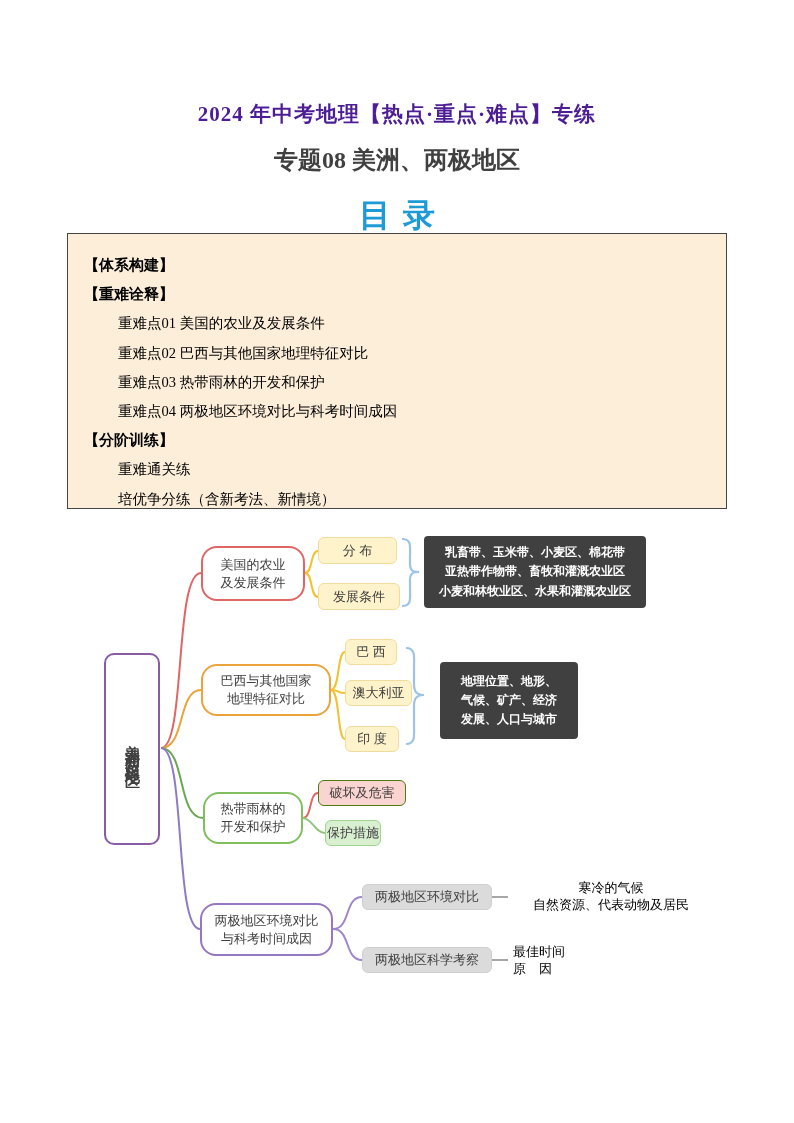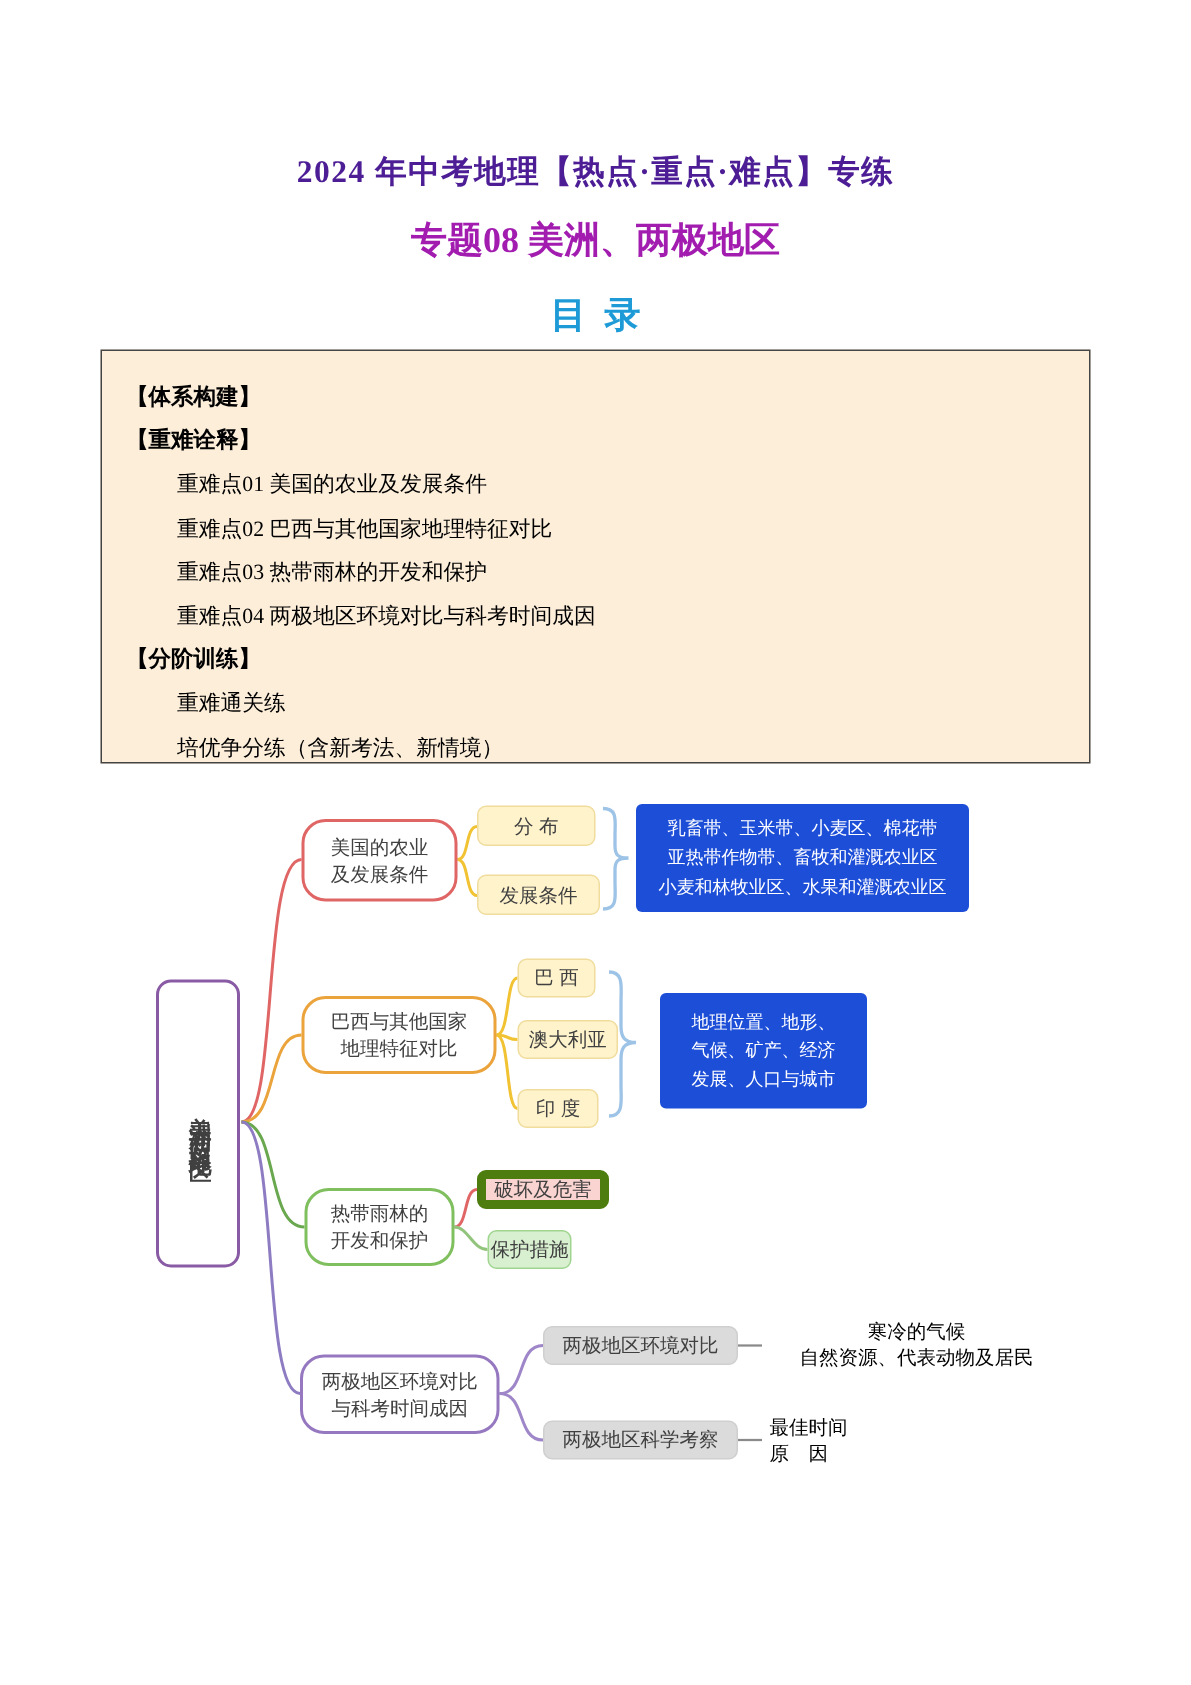--- a/index.html
+++ b/index.html
@@ -8,25 +8,25 @@
     position:relative; width:794px; height:1123px; margin:0 auto;
     background:#ffffff; font-family:"Liberation Serif", serif; overflow:hidden;
   }
   
   .doc-title {
     position:absolute; top:100px; left:0; width:100%;
     text-align:center; font-size:21px; font-weight:bold; letter-spacing:1px; color:#4c1d95;
   }
   .doc-subtitle {
     position:absolute; top:144px; left:0; width:100%;
-    text-align:center; font-size:24px; font-weight:bold; color:#a21caf;
+    text-align:center; font-size:24px; font-weight:bold; color:#404040;
   }
   .toc-title {
     position:absolute; top:194px; left:0; width:100%;
-    text-align:center; font-size:24px; font-weight:bold; color:#1e9bd7;
+    text-align:center; font-size:32px; font-weight:bold; color:#1e9bd7;
     letter-spacing:12px; text-indent:12px;
   }
   
   .toc-box {
     position:absolute; top:233px; left:67px; width:660px; height:276px;
     background:#fdeeda; border:1px solid #454545; padding:17px 16px;
   }
   .toc-line { line-height:29.2px; font-size:15px; color:#000; white-space:nowrap; }
   .toc-section { font-weight:bold; }
   .toc-item { padding-left:34px; font-size:14.5px; }
@@ -42,26 +42,26 @@
     font-size:15px; font-weight:bold;
     writing-mode:vertical-lr; text-orientation:upright; letter-spacing:5px;
   }
   .branch { background:#fff; border:2px solid; border-radius:16px; font-size:13px; line-height:18px; }
   .b1 { border-color:#e06666; }
   .b2 { border-color:#eba33c; }
   .b3 { border-color:#7fbf5e; }
   .b4 { border-color:#9678c0; }
   .leaf { border-radius:6px; font-size:13px; }
   .leaf-cream { background:#fff3cc; border:1px solid #f0dc9c; }
-  .leaf-pink  { background:#fad4d0; border:6px solid #4d7c0f; }
+  .leaf-pink  { background:#fad4d0; border:1px solid #4d7c0f; }
   .leaf-green { background:#d8efd0; border:1px solid #9fd58f; }
   .leaf-gray  { background:#dbdbdb; border:1px solid #cfcfcf; }
   .blue-box {
-    background:#1d4ed8; color:#ffffff; border-radius:4px;
-    font-size:12px; line-height:1.6; font-weight:normal; padding:4px 6px;
+    background:#404040; color:#ffffff; border-radius:4px;
+    font-size:12px; line-height:1.6; font-weight:bold; padding:4px 6px;
   }
   .note-text {
     position:absolute; font-size:13px; line-height:17px; text-align:left;
     white-space:pre-line; color:#000; font-family:"Liberation Sans", sans-serif;
     display:block;
   }
 </style>
 </head>
 <body>
 

